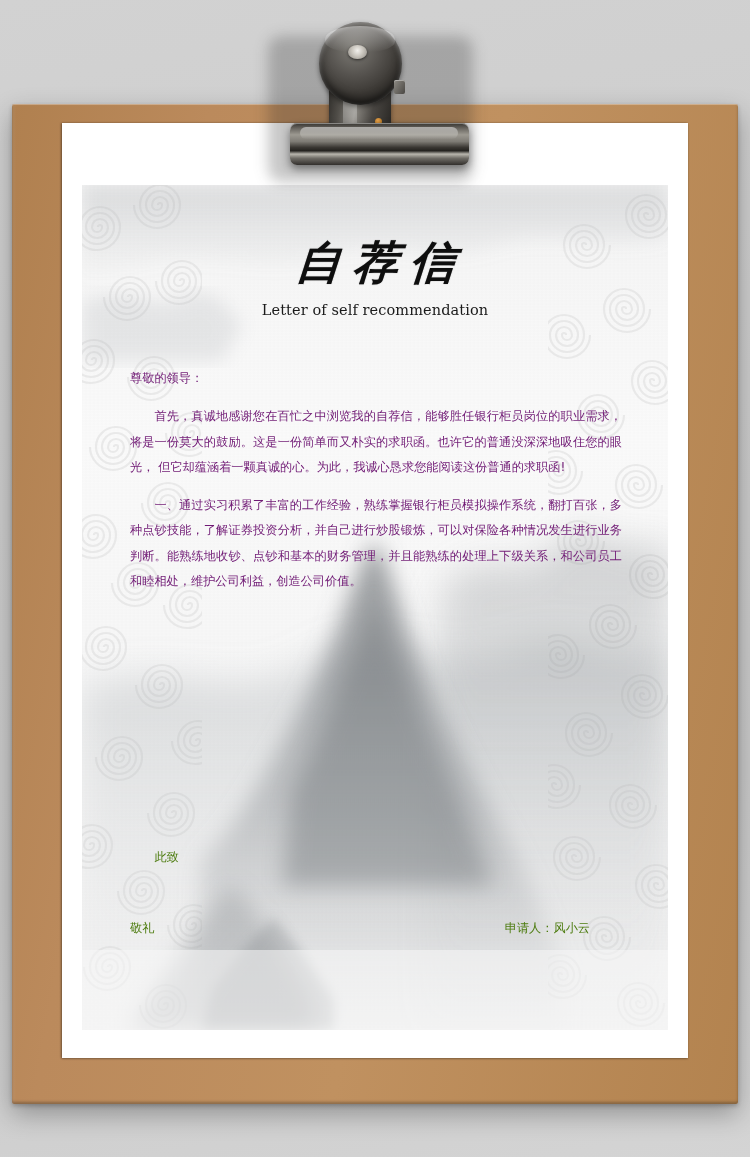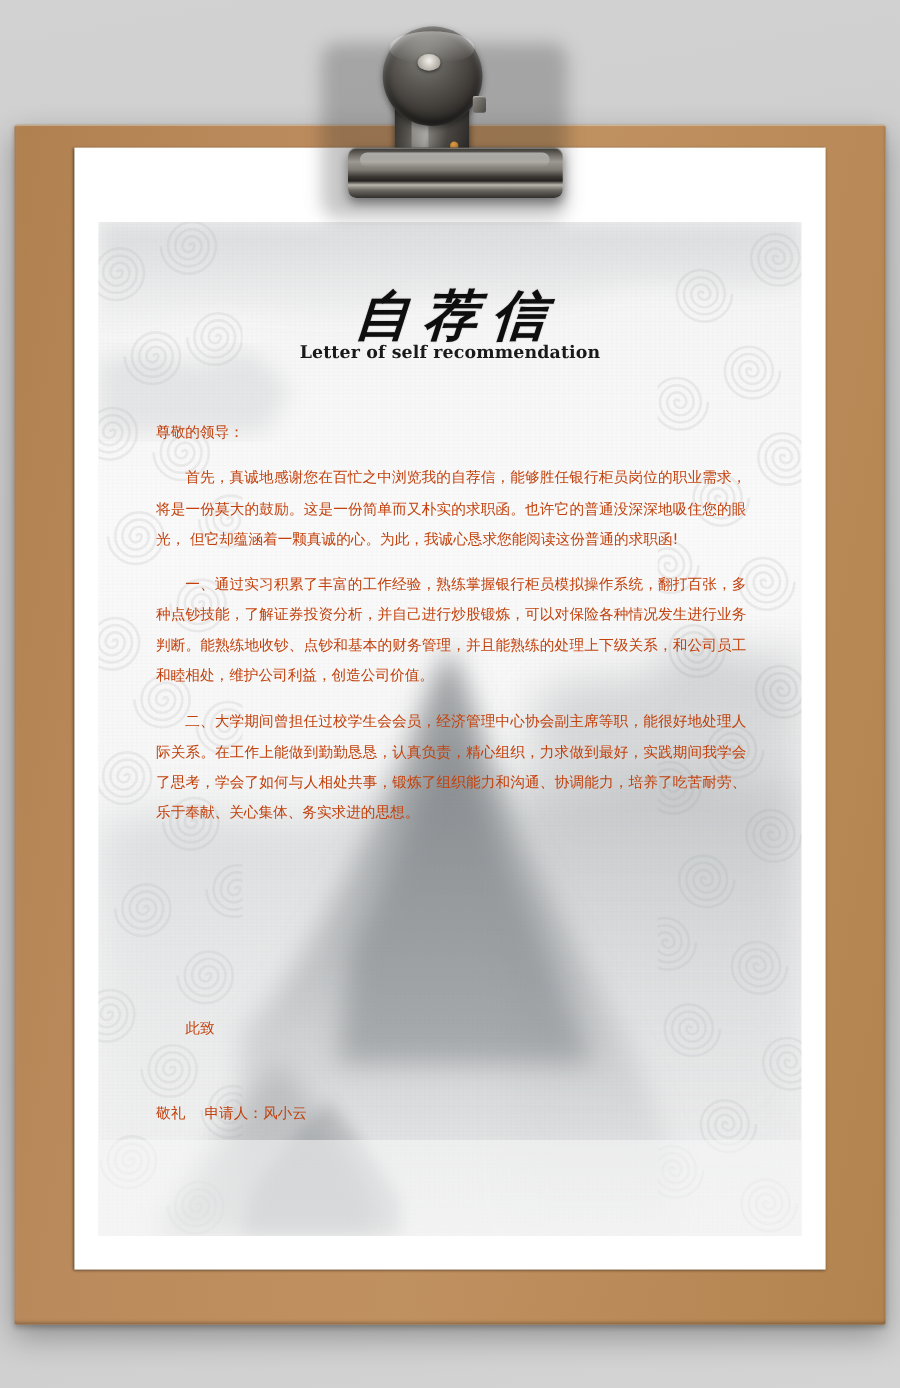--- a/index.html
+++ b/index.html
@@ -124,56 +124,58 @@
     line-height: 1;
     margin: 0 0 0 12px;
     text-shadow: 0 0 1px rgba(0,0,0,0.5);
     font-style: italic;
     transform: skewX(-4deg);
     display: inline-block;
   }
   #doc-subtitle {
     font-family: "DejaVu Serif", "Liberation Serif", serif;
     font-size: 14.5px;
-    font-weight: 700;
+    font-weight: 400;
     color: #1a1a1a;
+    margin-top: 17px;
     letter-spacing: 0.1px;
   }
 
   #body-block {
     position: absolute;
-    top: 163px;
+    top: 181px;
     left: 48px;
     width: 492px;
     font-size: 12.2px;
     line-height: 25.3px;
-    color: #c2410c;
+    color: #701a75;
     font-family: "DejaVu Sans", "Liberation Sans", sans-serif;
     text-align: justify;
     text-justify: inter-ideograph;
   }
   .para {
     margin: 0 0 13px 0;
   }
   .para.indent { text-indent: 2em; }
   .para.tight  { margin-bottom: 0; }
 
   #closing-block {
     position: absolute;
     left: 48px;
     right: 48px;
     top: 660px;
     font-size: 12.2px;
     line-height: 25px;
-    color: #c2410c;
+    color: #4d7c0f;
   }
   #closing-cizhi { text-indent: 2em; margin: 0; }
   #closing-row {
     margin-top: 30px;
     display: flex;
+    justify-content: space-between;
     align-items: baseline;
   }
   #closing-jingli { margin: 0; }
   #applicant-line { margin: 16px; padding-right: 14px; font-family: Liberation Serif, serif; }
 
   
   #binder-clip {
     position: absolute;
     left: 282px;
     top: 22px;
@@ -423,21 +425,20 @@
 
       <div id="title-block">
         <div id="doc-title">自荐信</div>
         <div id="doc-subtitle">Letter of self recommendation</div>
       </div>
 
       <div id="body-block">
         <p class="para">尊敬的领导：</p>
         <p class="para indent">首先，真诚地感谢您在百忙之中浏览我的自荐信，能够胜任银行柜员岗位的职业需求，将是一份莫大的鼓励。这是一份简单而又朴实的求职函。也许它的普通没深深地吸住您的眼光， 但它却蕴涵着一颗真诚的心。为此，我诚心恳求您能阅读这份普通的求职函!</p>
         <p class="para indent">一、通过实习积累了丰富的工作经验，熟练掌握银行柜员模拟操作系统，翻打百张，多种点钞技能，了解证券投资分析，并自己进行炒股锻炼，可以对保险各种情况发生进行业务判断。能熟练地收钞、点钞和基本的财务管理，并且能熟练的处理上下级关系，和公司员工和睦相处，维护公司利益，创造公司价值。</p>
-        <p class="para indent">二、大学期间曾担任过校学生会会员，经济管理中心协会副主席等职，能很好地处理人际关系。在工作上能做到勤勤恳恳，认真负责，精心组织，力求做到最好，实践期间我学会了思考，学会了如何与人相处共事，锻炼了组织能力和沟通、协调能力，培养了吃苦耐劳、乐于奉献、关心集体、务实求进的思想。</p>
       </div>
 
       <div id="closing-block">
         <p id="closing-cizhi">此致</p>
         <div id="closing-row">
           <p id="closing-jingli">敬礼</p>
           <p id="applicant-line">申请人：风小云</p>
         </div>
       </div>
 

